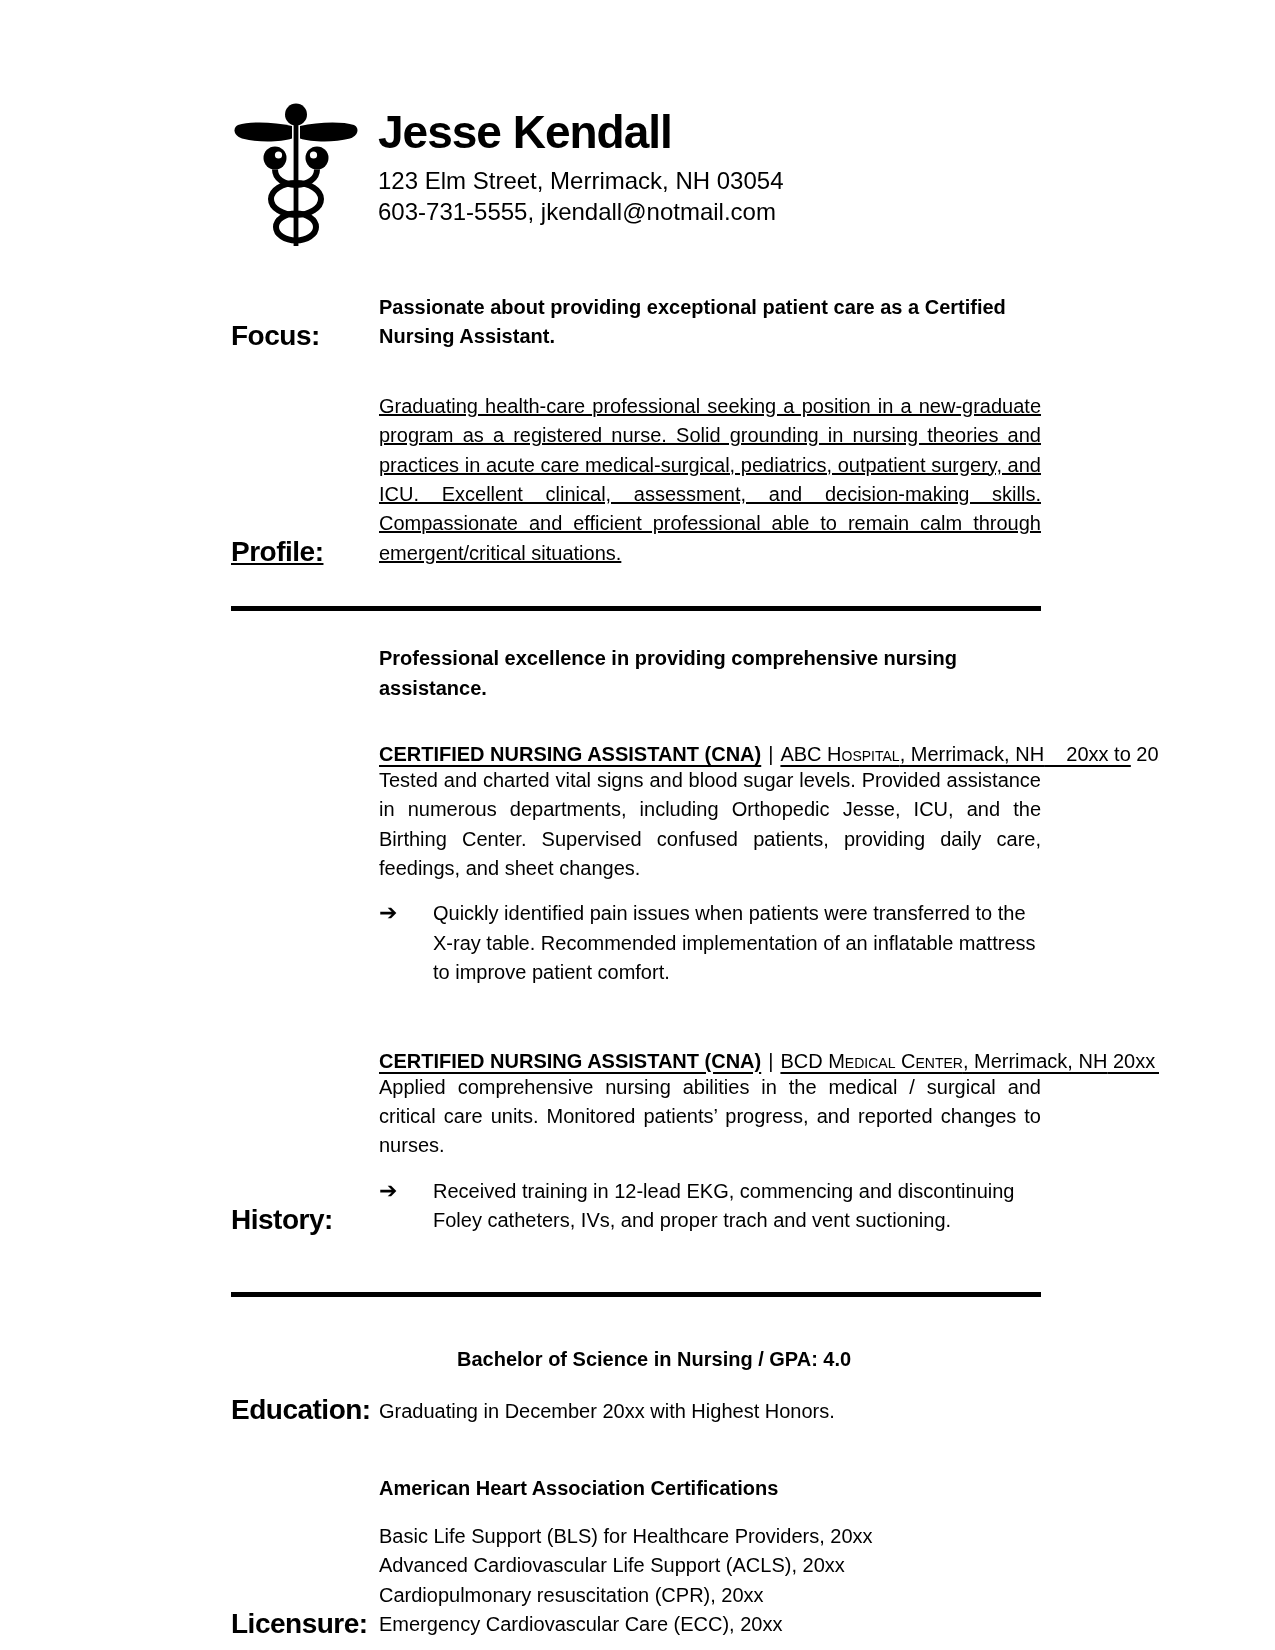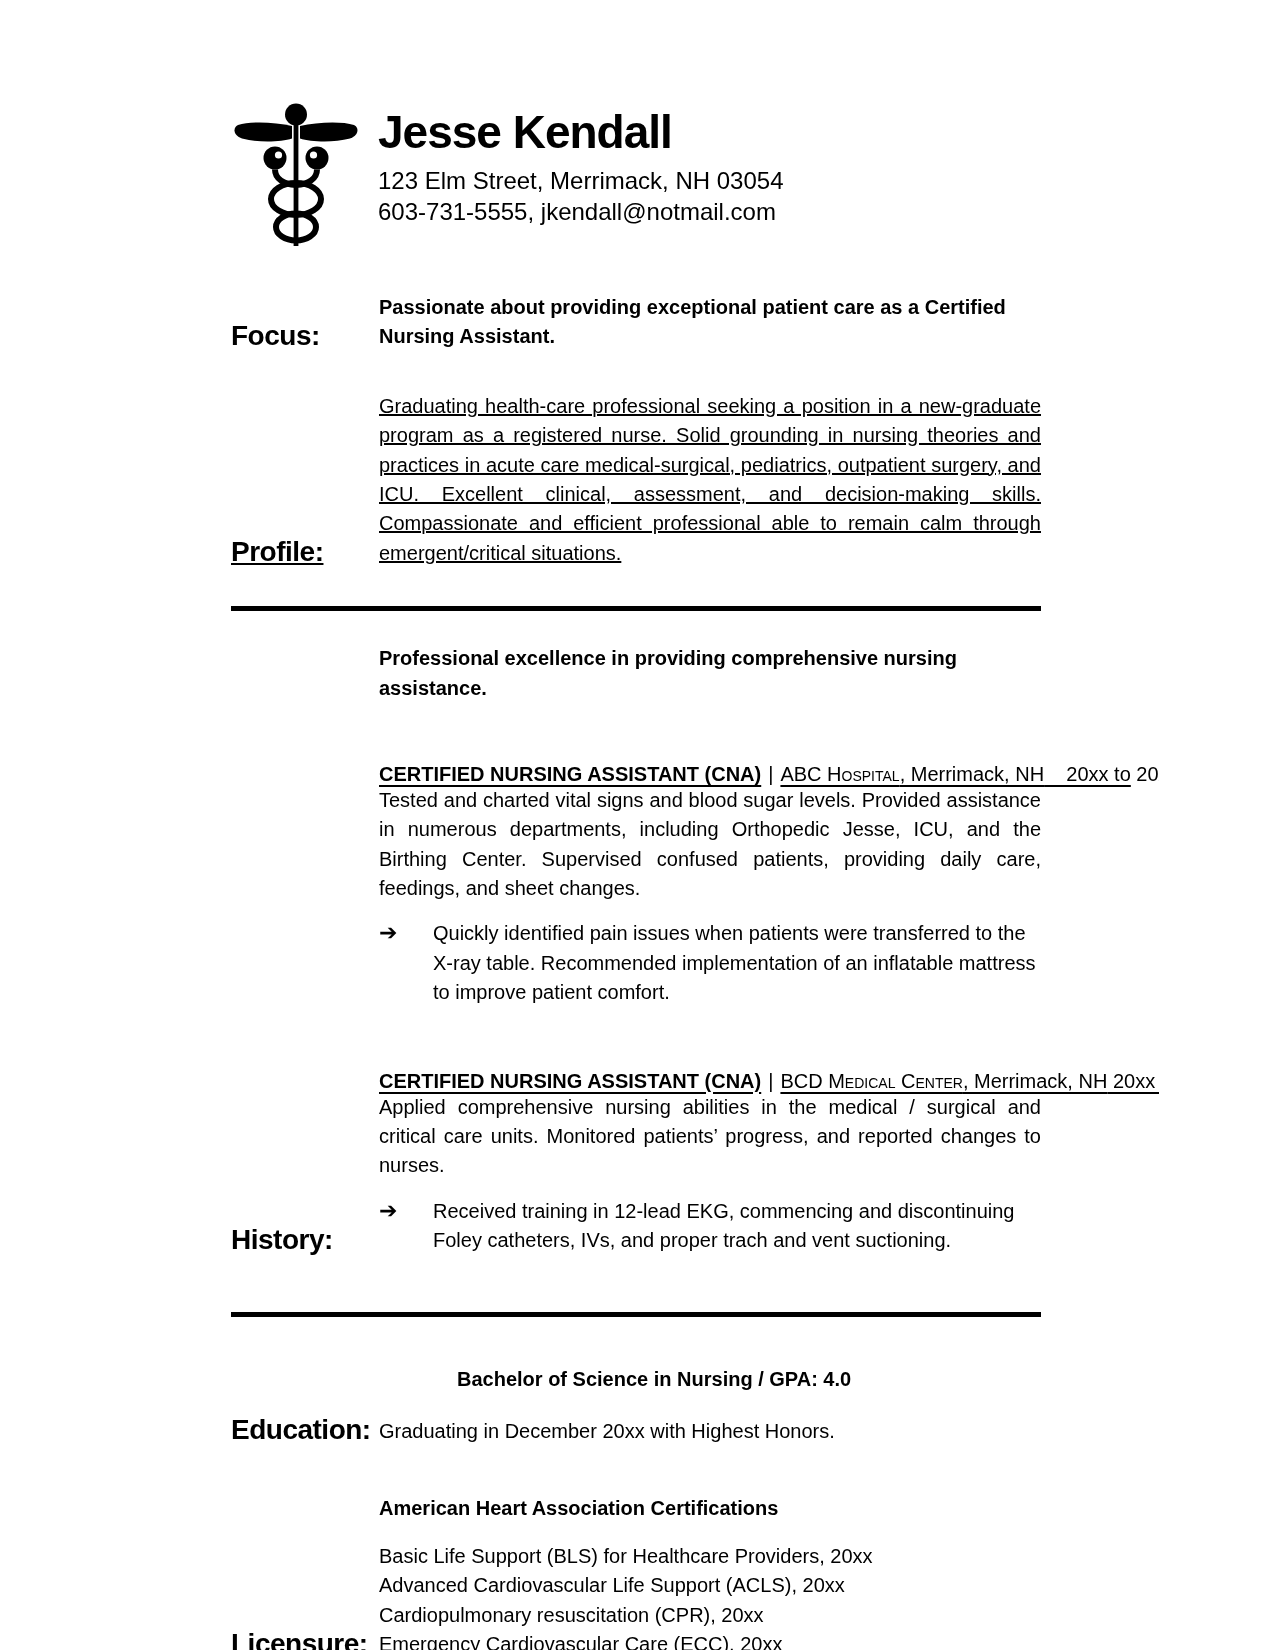--- a/index.html
+++ b/index.html
@@ -55,21 +55,21 @@
   .rule {
     border: none;
     border-top: 5px solid #000000;
     margin: 0;
   }
   .rule-1 { margin-top: 38px; margin-bottom: 28px; }
   .rule-2 { margin-top: 56px; margin-bottom: 48px; }
   .rule-3 { margin-top: 58px; margin-bottom: 32px; }
 
   
-  .history-intro { margin-bottom: 60px; }
+  .history-intro { margin-bottom: 40px; }
   .job { margin-bottom: 0; }
   .job + .job { margin-top: 62px; }
   .job-header { white-space: nowrap; }
   .u { text-decoration: underline; text-decoration-thickness: 2px; text-underline-offset: 4px; }
   .job-title { font-weight: bold; }
   .sep { margin: 0 7px; }
   .sc { font-variant: small-caps; }
   .job-desc { margin-bottom: 13px; }
   .bullet { display: flex; align-items: flex-start; margin-top: 16px; }
   .arrow { width: 54px; flex-shrink: 0; font-size: 22px; line-height: 1.3; }

